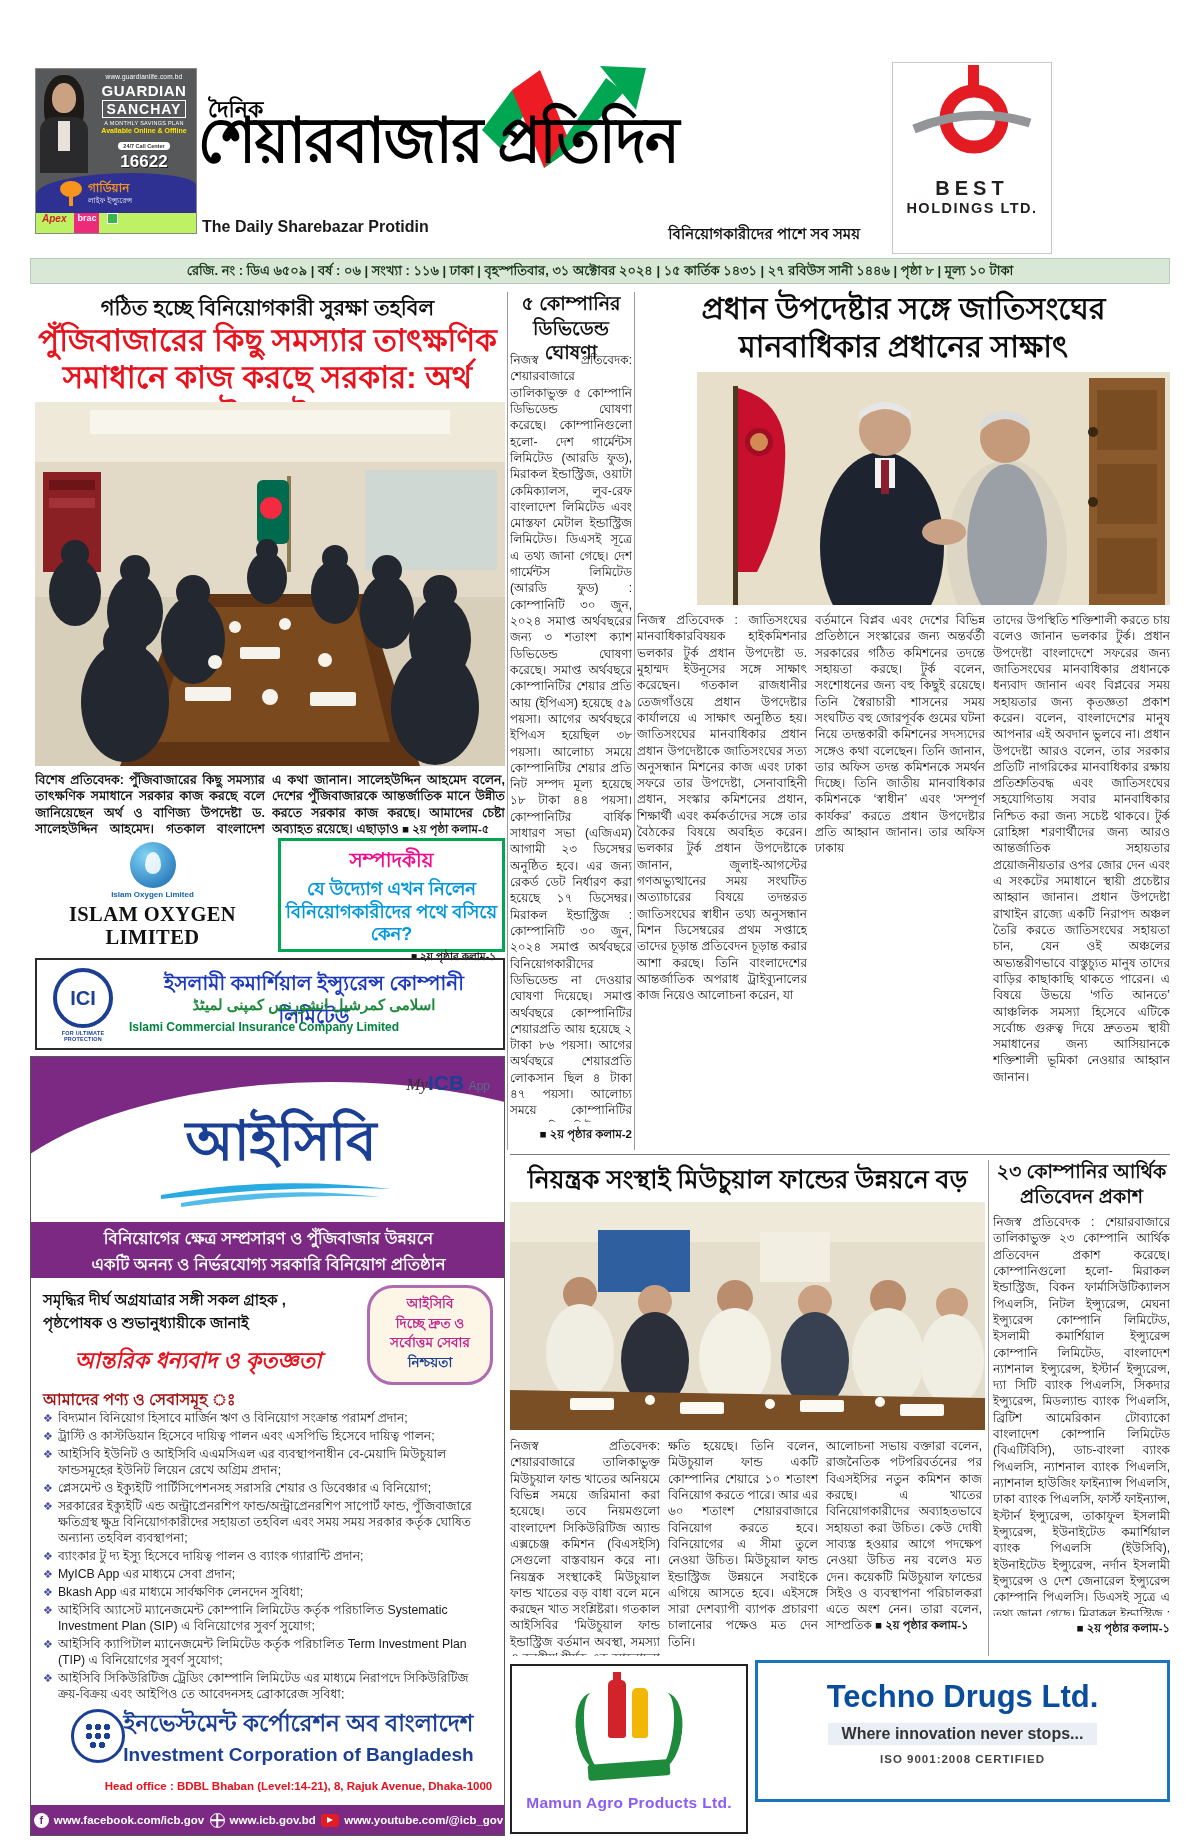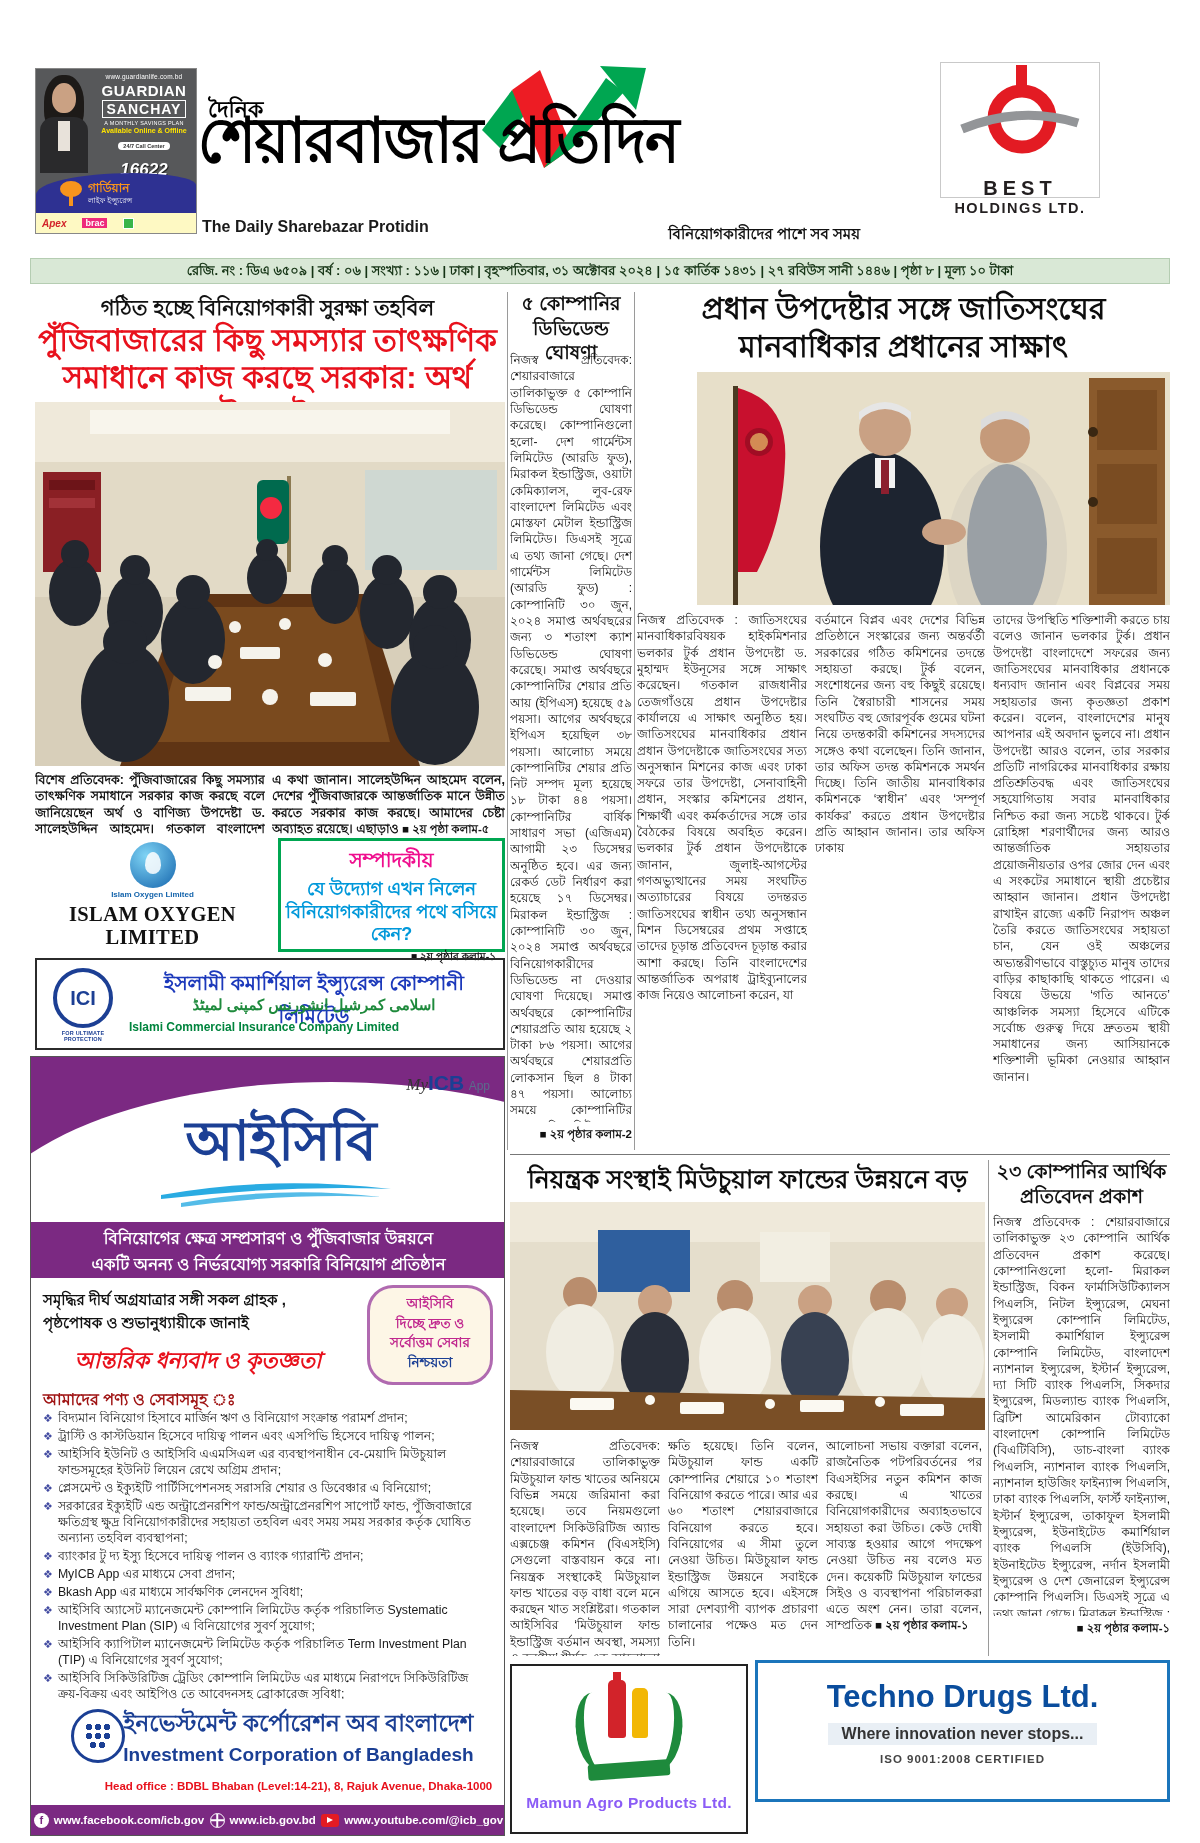--- a/index.html
+++ b/index.html
@@ -20,39 +20,39 @@
   #gwoman .face{position:absolute;left:14px;top:8px;width:24px;height:30px;background:#caa183;border-radius:50% 50% 45% 45%;}
   #gwoman .suit{position:absolute;left:2px;top:42px;width:48px;height:56px;background:#2a2a2c;border-radius:14px 14px 0 0;}
   #gwoman .blouse{position:absolute;left:20px;top:46px;width:12px;height:30px;background:#e8e2da;}
   #guardian .gtexts{position:absolute;left:58px;top:4px;width:100px;color:#fff;text-align:center;}
   .gurl{font-size:6.5px;letter-spacing:.2px;}
   .gb1{font-size:15px;font-weight:800;letter-spacing:.5px;margin-top:2px;}
   .gb2{font-size:14px;font-weight:800;letter-spacing:1px;border:1px solid #fff;display:inline-block;padding:0 4px;margin-top:1px;}
   .gplan{font-size:5.5px;margin-top:2px;letter-spacing:.3px;}
   .gavail{font-size:7px;font-weight:700;color:#ffe400;margin-top:1px;}
   .gpill{display:inline-block;background:#fff;color:#333;font-size:5.5px;font-weight:700;border-radius:5px;padding:1px 5px;margin-top:3px;}
-  .gnum{font-size:17px;font-weight:800;font-style:italic;text-shadow:1px 1px 0 #222;margin-top:8px;}
+  .gnum{font-size:17px;font-weight:800;text-shadow:1px 1px 0 #222;margin-top:0;}
   #guardian .gwave{position:absolute;left:0;top:104px;width:160px;height:40px;background:#2e3192;border-radius:60% 40% 0 0/55% 30% 0 0;}
   .gtree{position:absolute;left:24px;top:8px;width:22px;height:26px;}
   .gtree .crown{position:absolute;left:0;top:0;width:22px;height:16px;background:#f7941d;border-radius:50%;}
   .gtree .trunk{position:absolute;left:9px;top:13px;width:4px;height:12px;background:#f7941d;}
   .gbn1{position:absolute;left:52px;top:6px;font-size:12px;font-weight:800;color:#f7941d;}
   .gbn2{position:absolute;left:52px;top:22px;font-size:7.5px;color:#fff;}
-  #guardian .gpartners{position:absolute;left:0;top:144px;width:160px;height:20px;background:#fef9c3;display:flex;align-items:center;gap:16px;padding-left:6px;box-sizing:border-box;}
+  #guardian .gpartners{position:absolute;left:0;top:144px;width:160px;height:20px;background:#bef264;display:flex;gap:8px;padding-left:6px;box-sizing:border-box;}
   .gapex{color:#d2232a;font-weight:800;font-style:italic;font-size:10px;}
   .gbrac{background:#ee2a7b;color:#fff;font-weight:800;font-size:9px;padding:0 3px;}
   .ggrid{width:11px;height:11px;background:#39b54a;box-shadow:inset 0 0 0 1px #fff;}
 
   #mast-daily{left:208px;top:92px;font-size:22px;font-weight:700;color:#000;}
   #mast-title{left:198px;top:108px;width:660px;font-size:58px;font-weight:900;color:#000;letter-spacing:-1px;line-height:1.05;transform:scaleY(1.08);transform-origin:top left;white-space:nowrap;}
   #mast-arrow{left:478px;top:66px;}
   #mast-sub{left:202px;top:218px;font-size:16px;font-weight:700;color:#1a1a1a;}
   #mast-tag{left:560px;top:222px;width:300px;text-align:right;font-size:15px;font-weight:700;color:#111;}
 
-  #best{left:940px;top:62px;width:160px;height:136px;border:1px solid #c9c9c9;text-align:center;box-sizing:border-box;}
+  #best{left:892px;top:62px;width:160px;height:192px;border:1px solid #c9c9c9;text-align:center;box-sizing:border-box;}
   #best .bh-txt1{font-size:20px;font-weight:800;letter-spacing:5px;color:#231f20;margin-top:2px;}
   #best .bh-txt2{font-size:14.5px;font-weight:800;letter-spacing:1.5px;color:#231f20;}
 
   #datebar{left:30px;top:258px;width:1140px;height:26px;background:#d9e8d6;border:1px solid #b5cdb2;box-sizing:border-box;text-align:center;font-size:13px;font-weight:600;color:#143314;line-height:24px;}
 
   
   #lead-kicker{left:30px;top:292px;width:475px;text-align:center;font-size:21px;font-weight:700;color:#111;}
   #lead-headline{left:30px;top:322px;width:475px;text-align:center;font-size:31px;font-weight:800;color:#e8111c;line-height:1.2;}
   #photo1{left:35px;top:402px;width:470px;height:364px;background:#d9d0bd;overflow:hidden;}
   #lead-cap1{left:35px;top:772px;width:230px;height:64px;}

